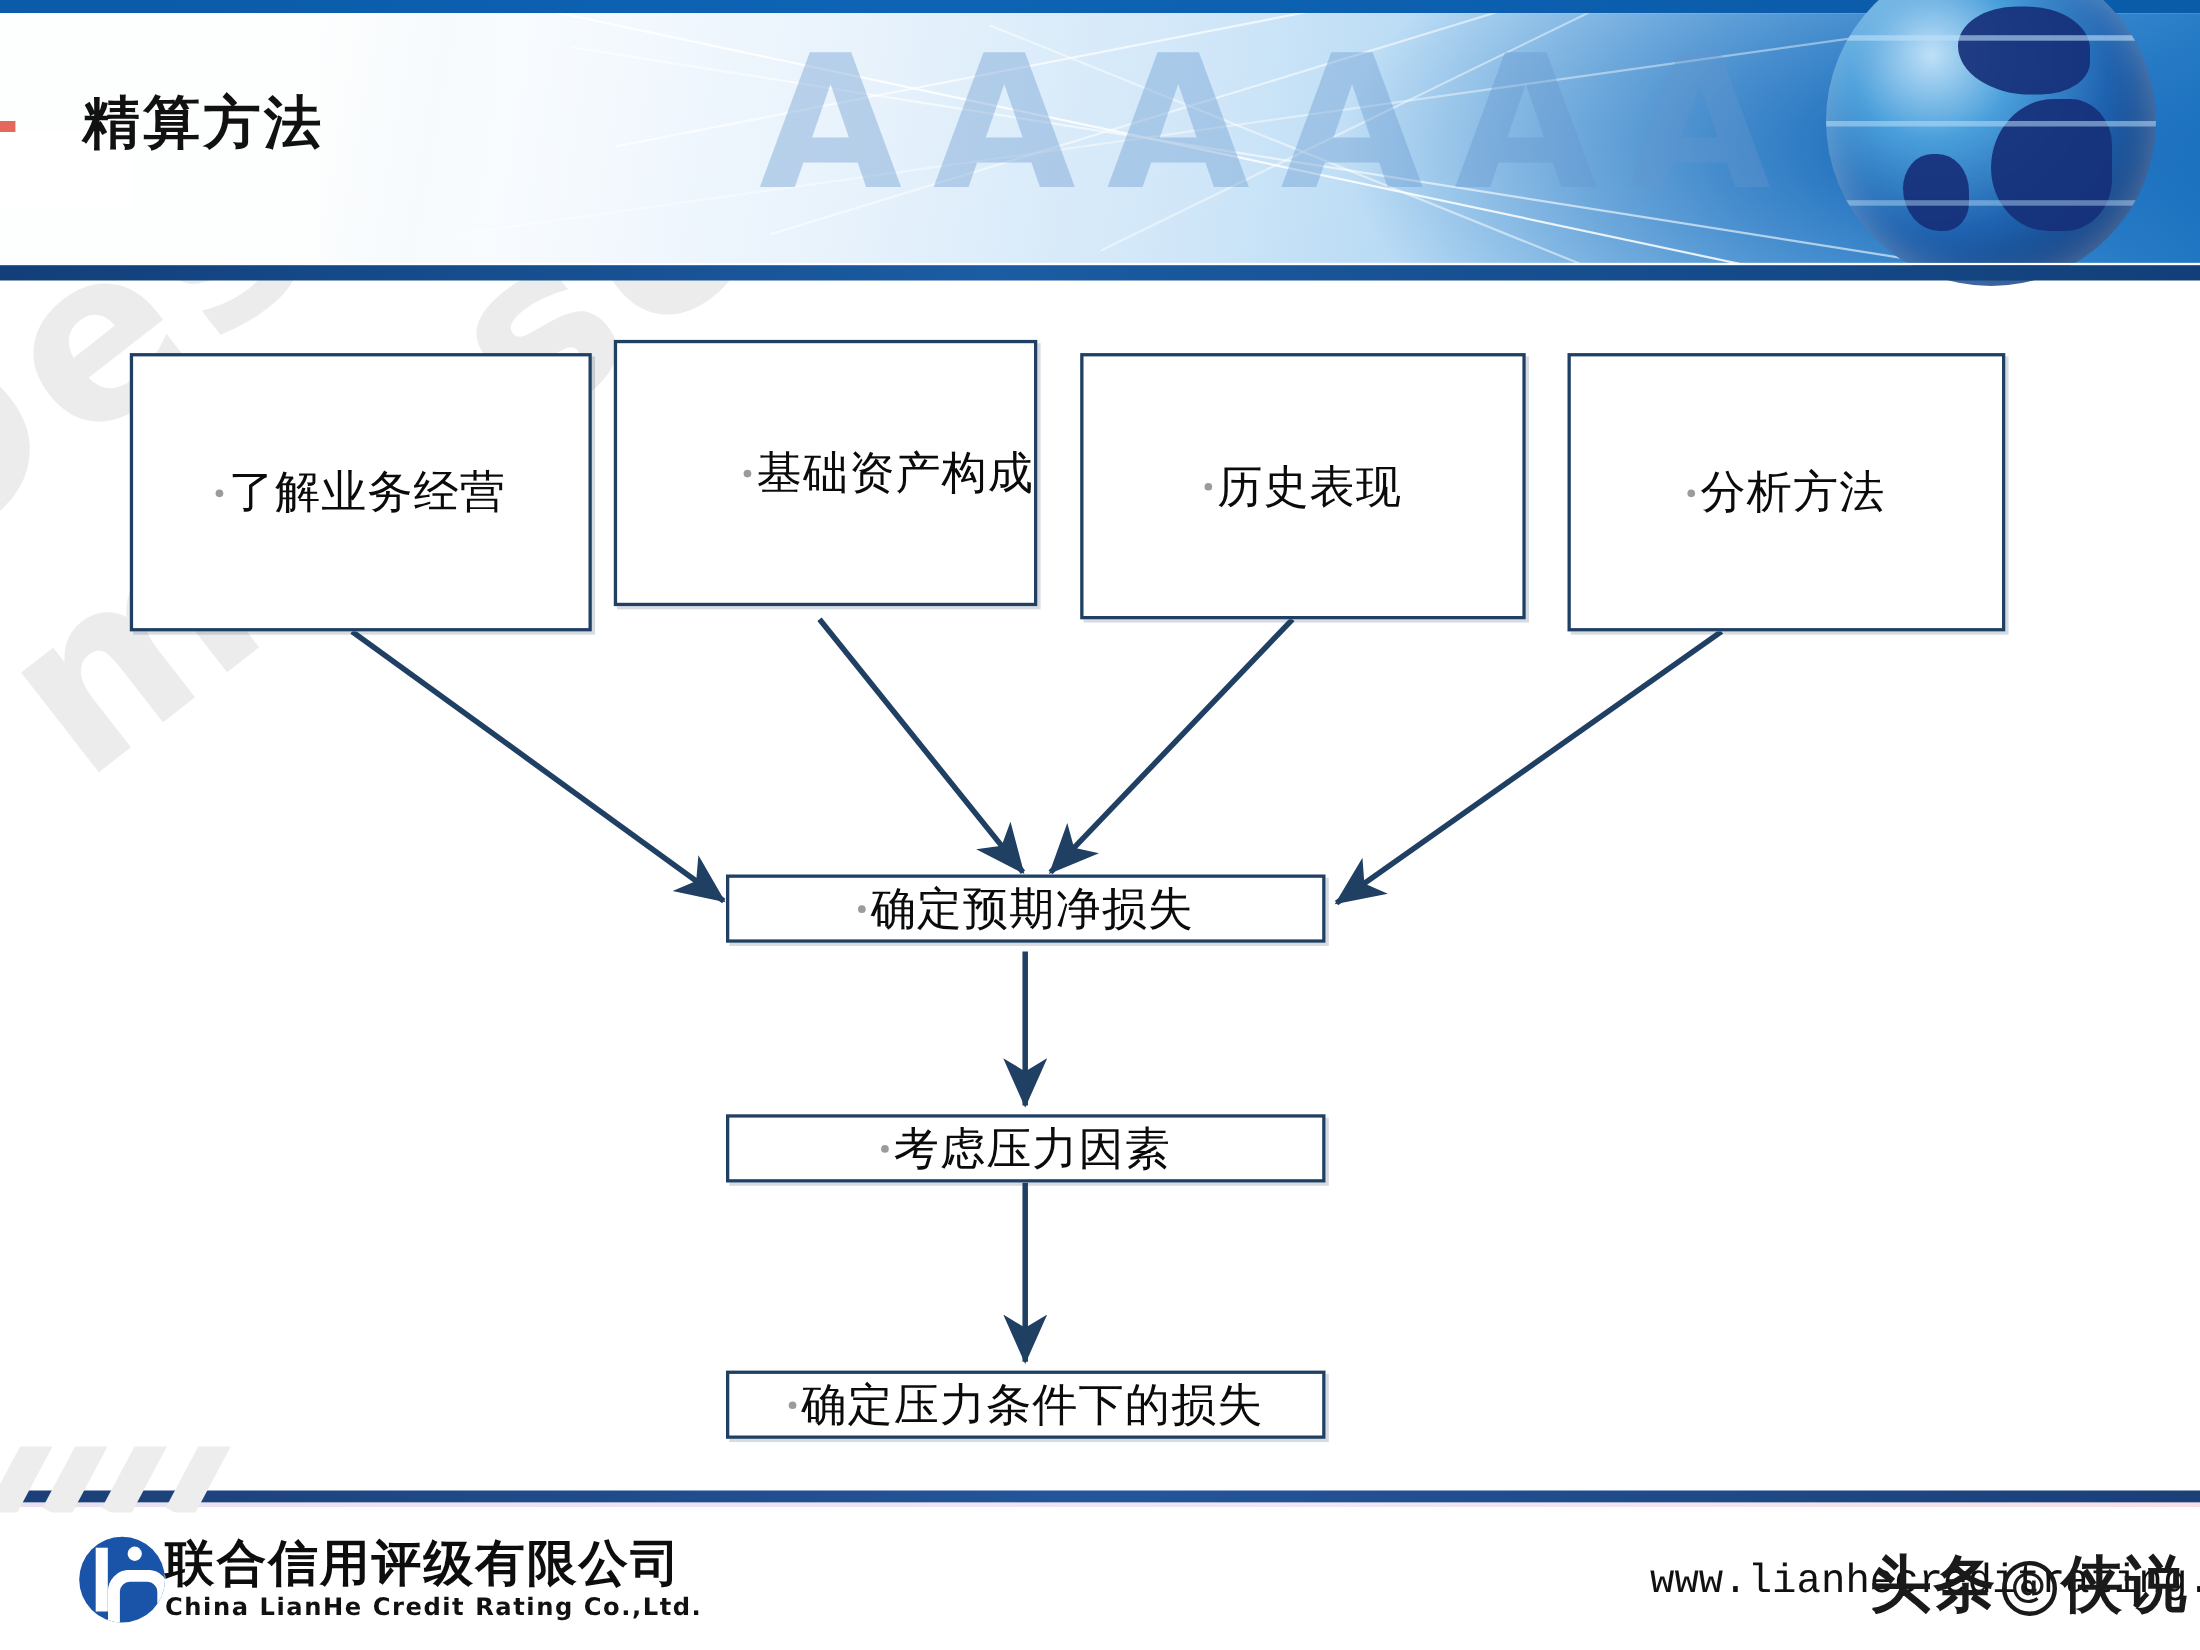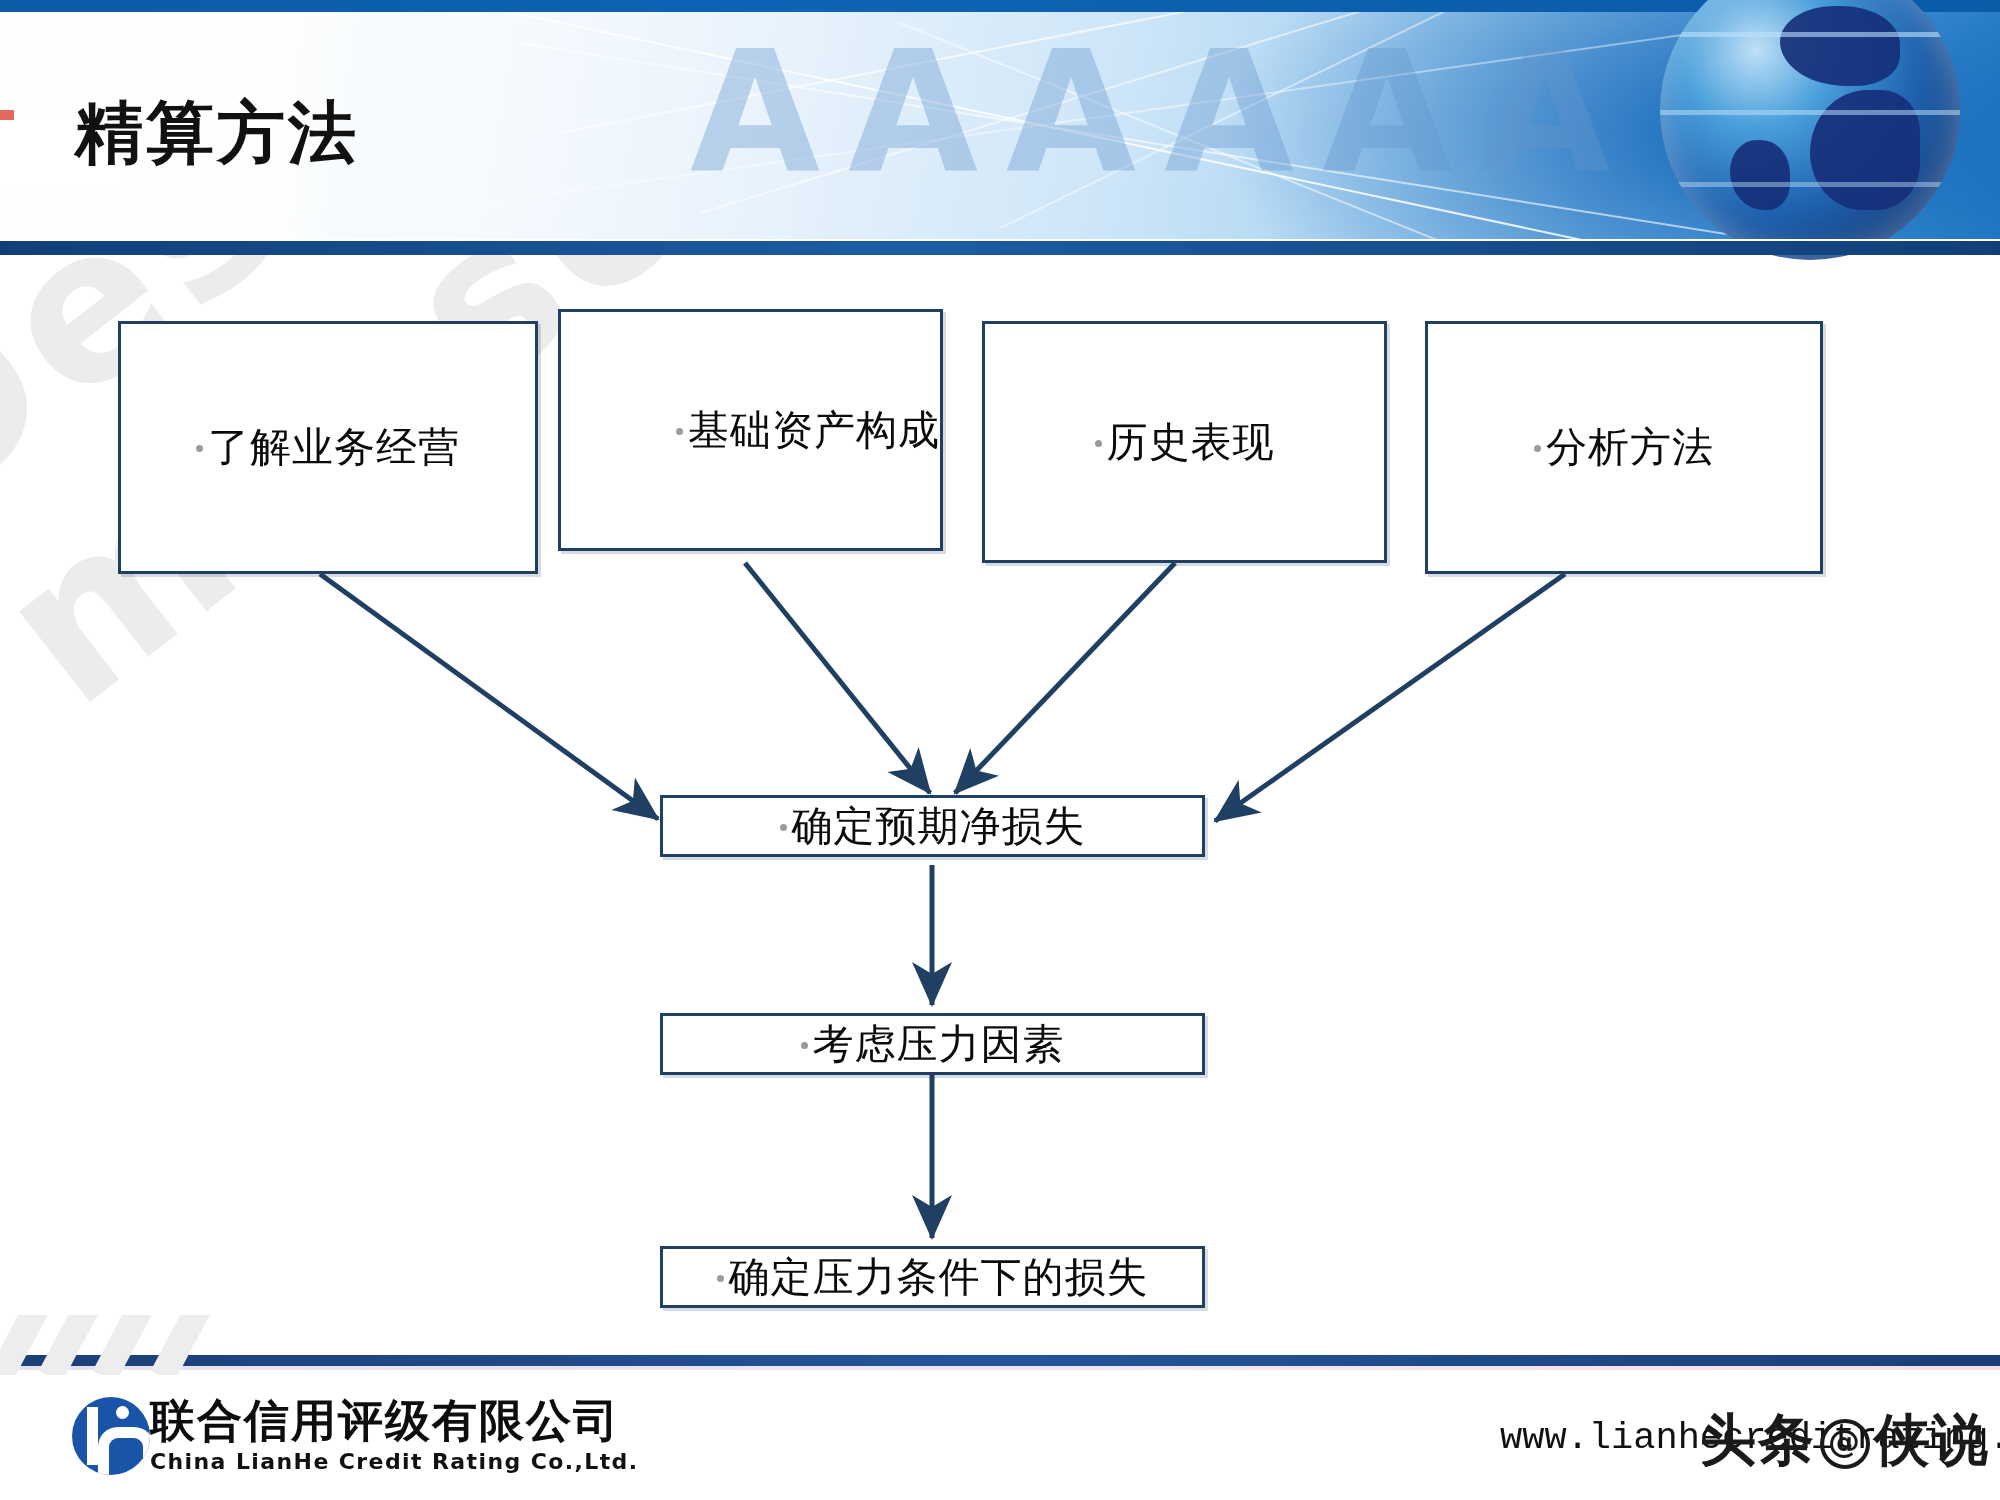--- a/index.html
+++ b/index.html
@@ -89,21 +89,21 @@
   .hdr-globe .lat{position:absolute;left:0;width:300px;height:5px;background:rgba(190,225,250,.75);}
   .hdr-bottombar{
     position:absolute;left:0;top:239px;width:2000px;height:14px;
     background:linear-gradient(90deg,#123f79 0%,#1b5ca2 45%,#123f79 100%);
     border-top:2px solid #ffffff;
   }
 
   .slide-title{
     position:absolute;left:75px;top:42px;z-index:6;
     font-family:"DejaVu Serif","Liberation Serif",serif;
-    font-size:68px;color:#111;letter-spacing:3px;
+    font-size:52px;color:#111;letter-spacing:3px;
     white-space:nowrap;
   }
 
   
   .chart{position:absolute;left:0;top:253px;width:2000px;height:1090px;z-index:2;}
   .node{
     position:absolute;
     border:3px solid #1f3f63;
     background:#ffffff;
     box-sizing:border-box;

